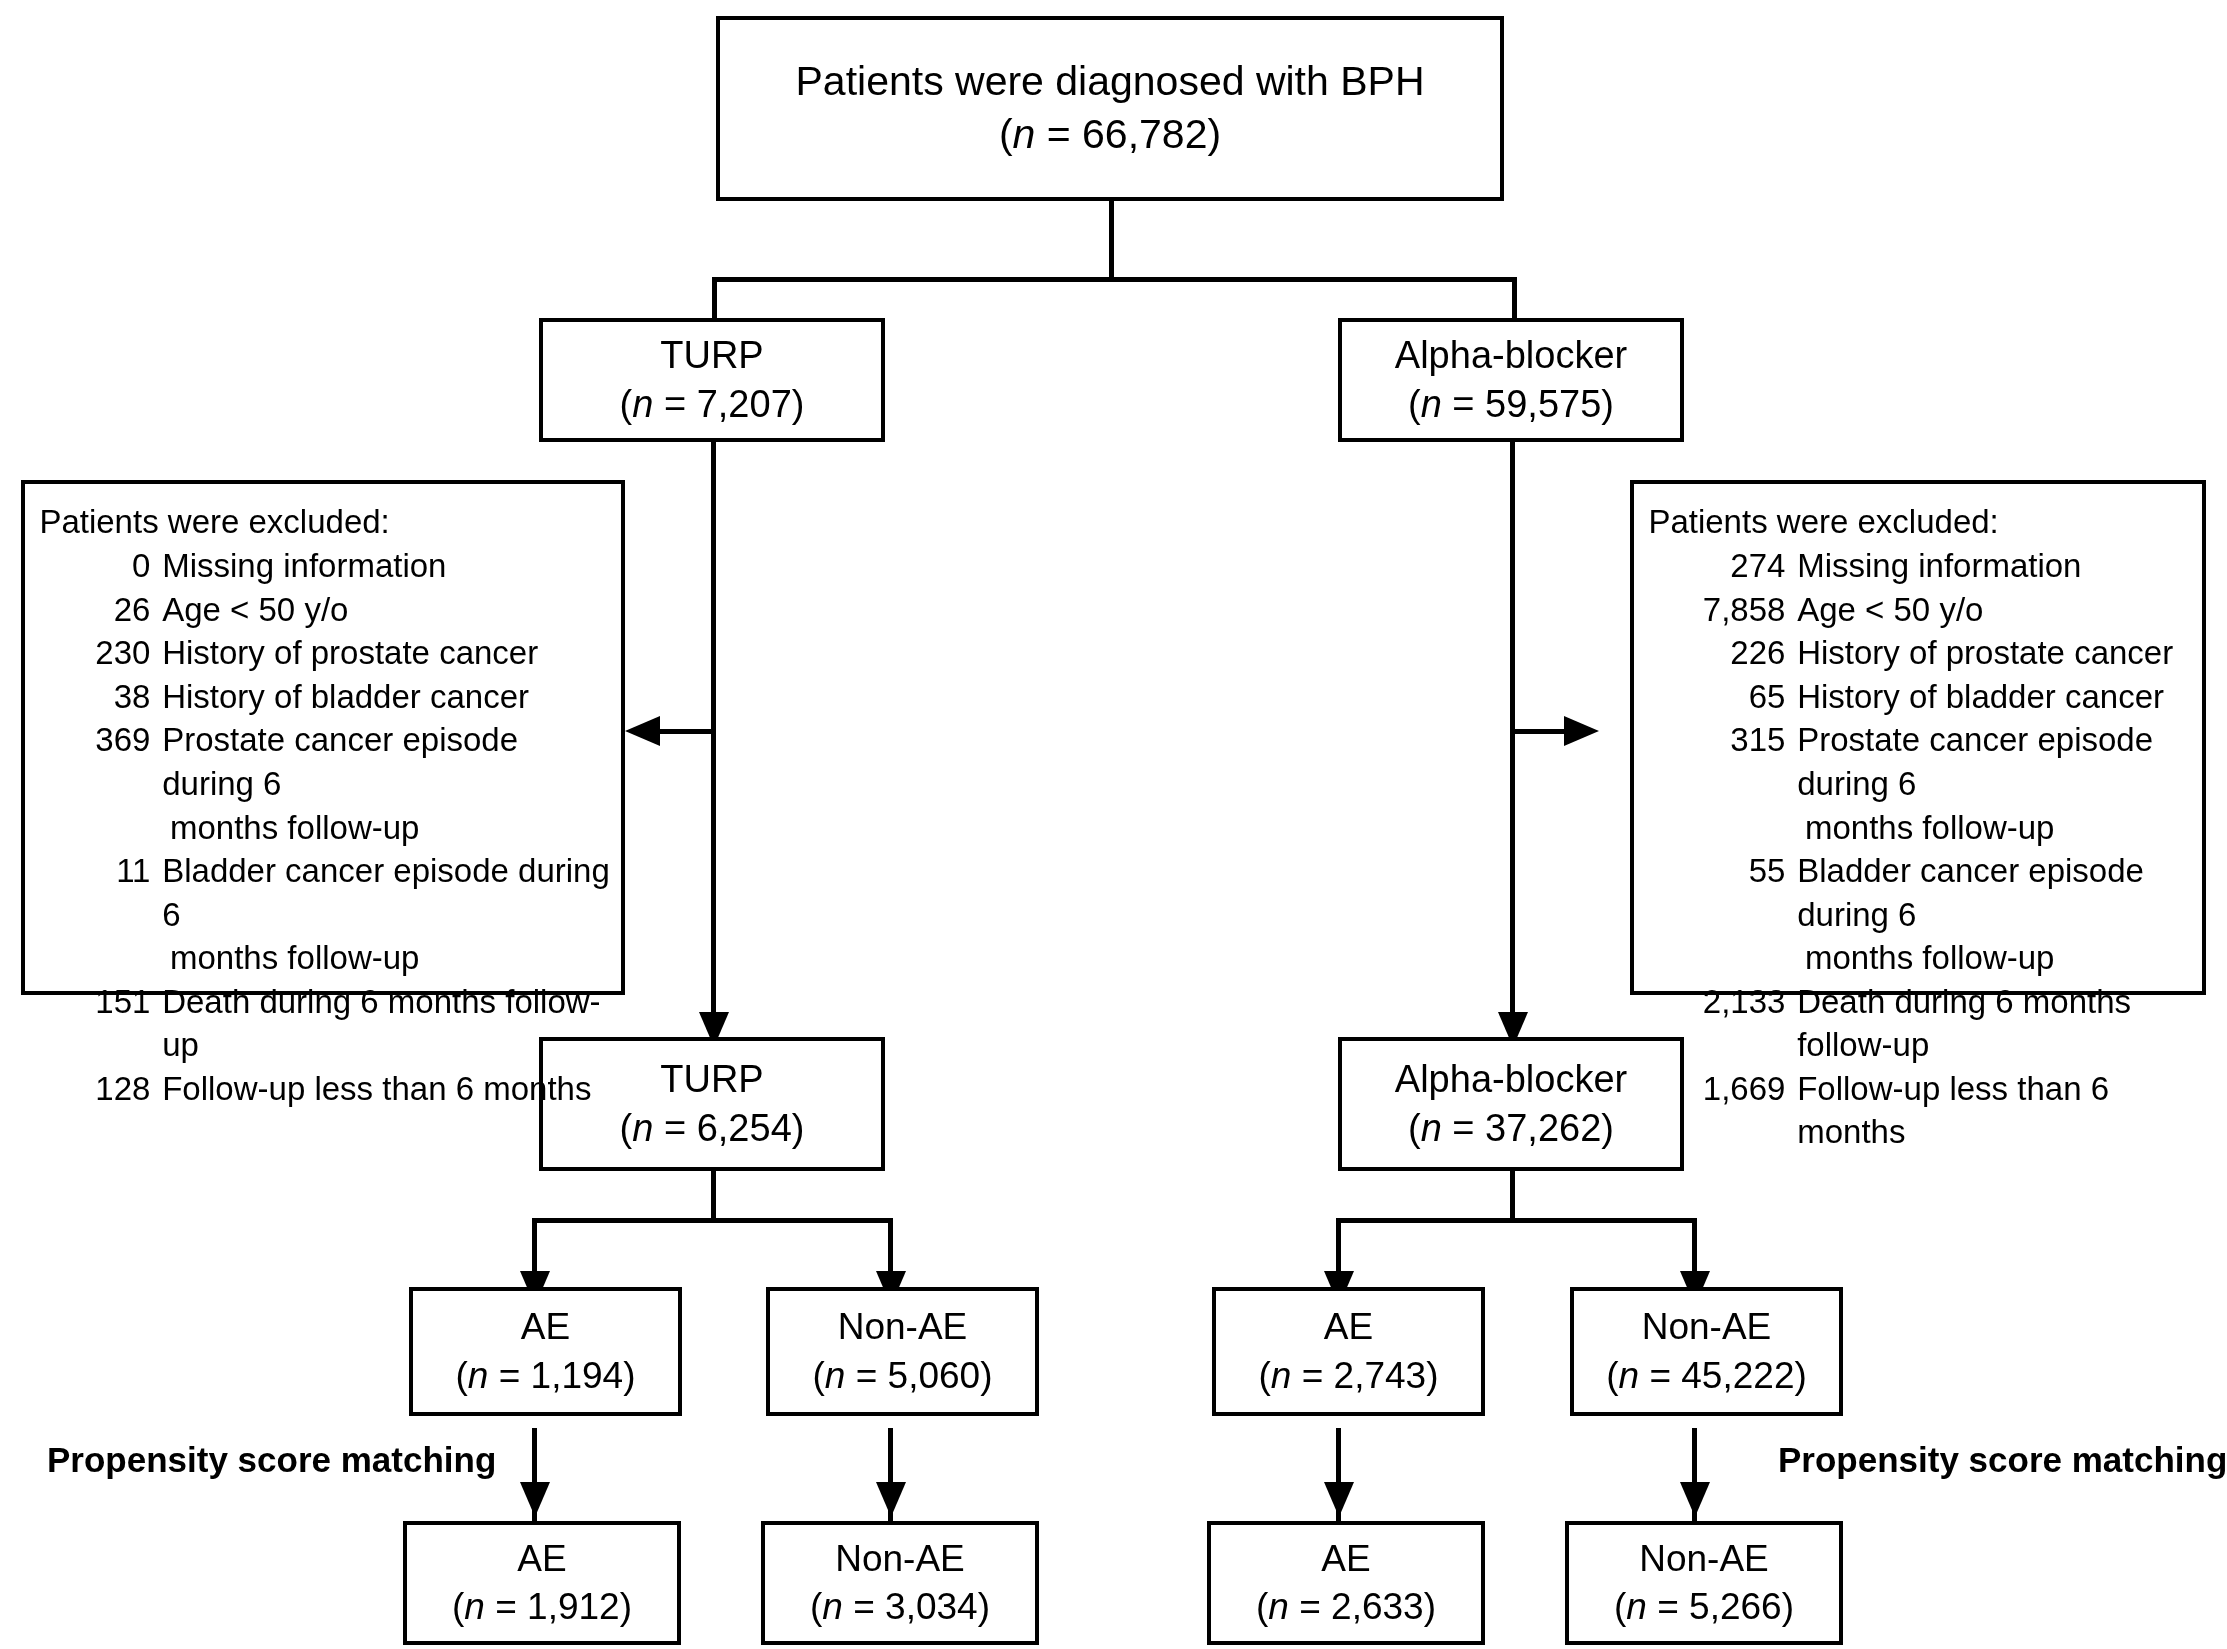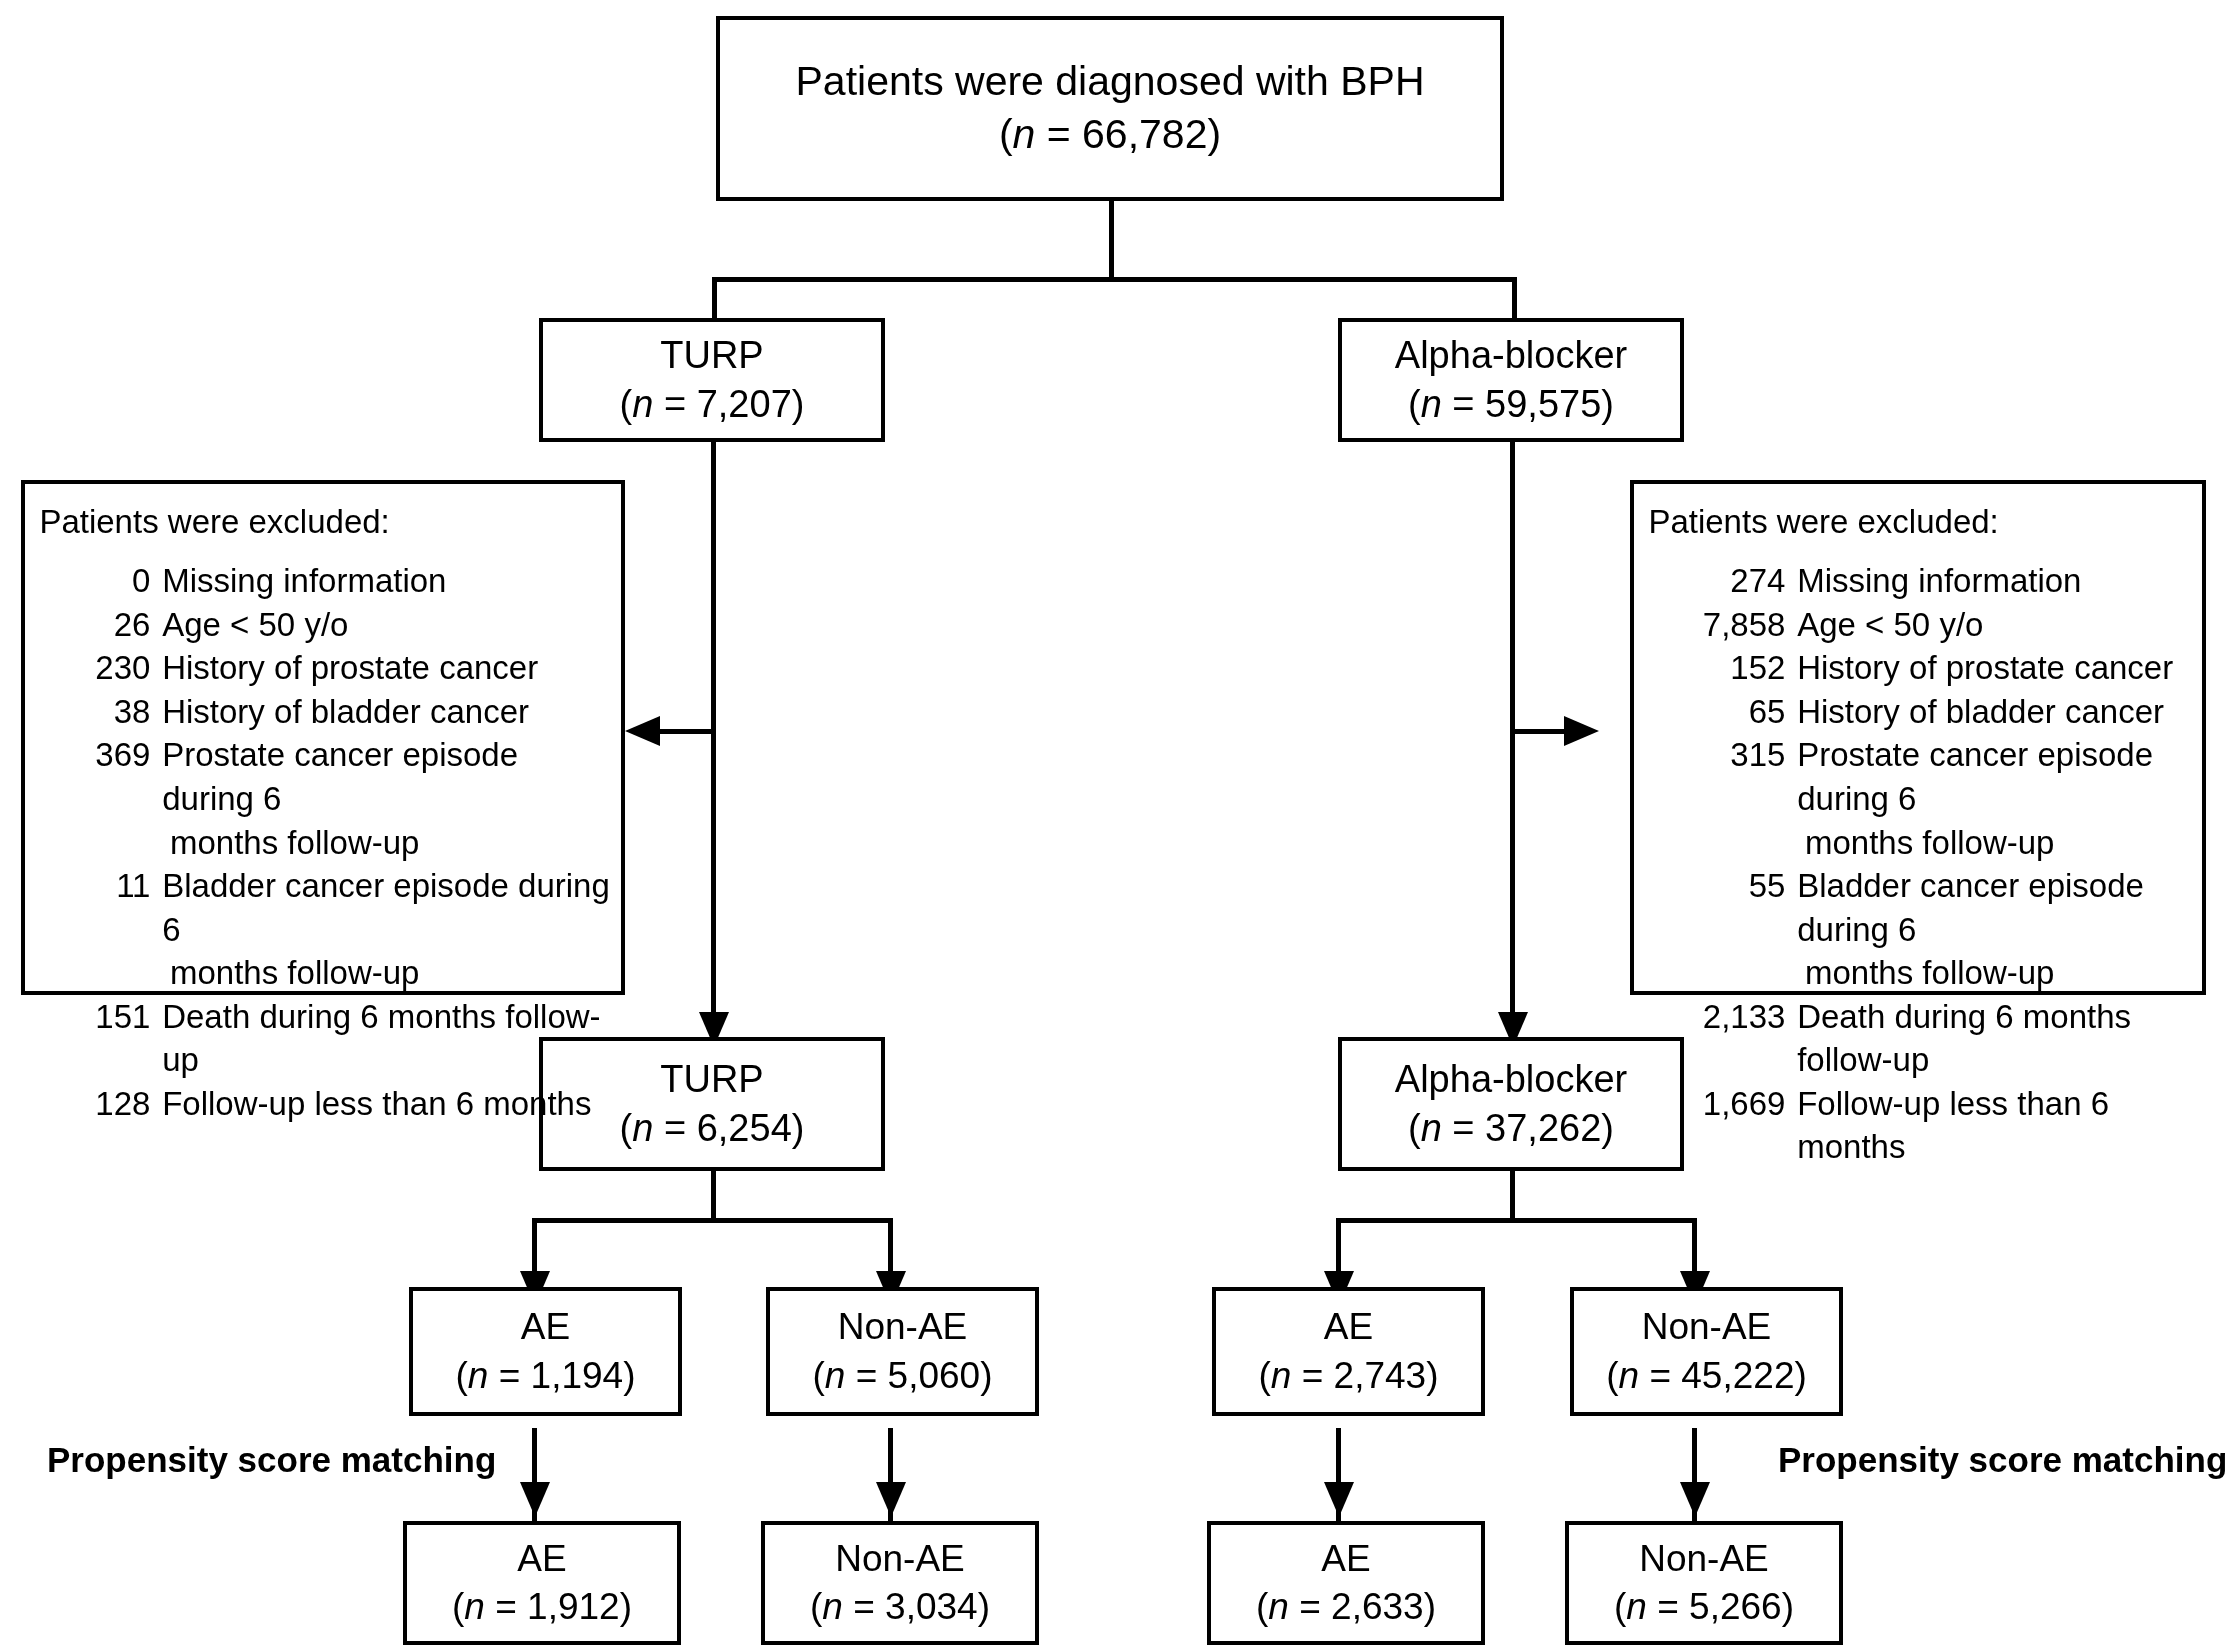--- a/index.html
+++ b/index.html
@@ -39,21 +39,21 @@
   
   .excl {
     position: absolute;
     box-sizing: border-box;
     border: 4.6px solid #000000;
     background: #ffffff;
     padding: 15.7px 9.2px 11.8px 14.4px;
     font-size: 33px;
     line-height: 1.32;
   }
-  .excl .hdr { display: block; margin-bottom: 16px; white-space: nowrap; }
+  .excl .hdr { display: block; margin-bottom: 1px; white-space: nowrap; }
   .excl .row {
     display: flex;
     align-items: flex-start;
   }
   .excl .num {
     flex: 0 0 auto;
     text-align: right;
     white-space: nowrap;
   }
   .excl.left .num { width: 111px; }
@@ -251,21 +251,21 @@
     <div id="excl-right-rows">
         <div class="row">
           <span class="num">274</span>
           <span class="txt">Missing information</span>
         </div>
         <div class="row">
           <span class="num">7,858</span>
           <span class="txt">Age &lt; 50 y/o</span>
         </div>
         <div class="row">
-          <span class="num">152</span>
+          <span class="num">226</span>
           <span class="txt">History of prostate cancer</span>
         </div>
         <div class="row">
           <span class="num">65</span>
           <span class="txt">History of bladder cancer</span>
         </div>
         <div class="row">
           <span class="num">315</span>
           <span class="txt">Prostate cancer episode during 6<span class="cont">months follow-up</span></span>
         </div>

